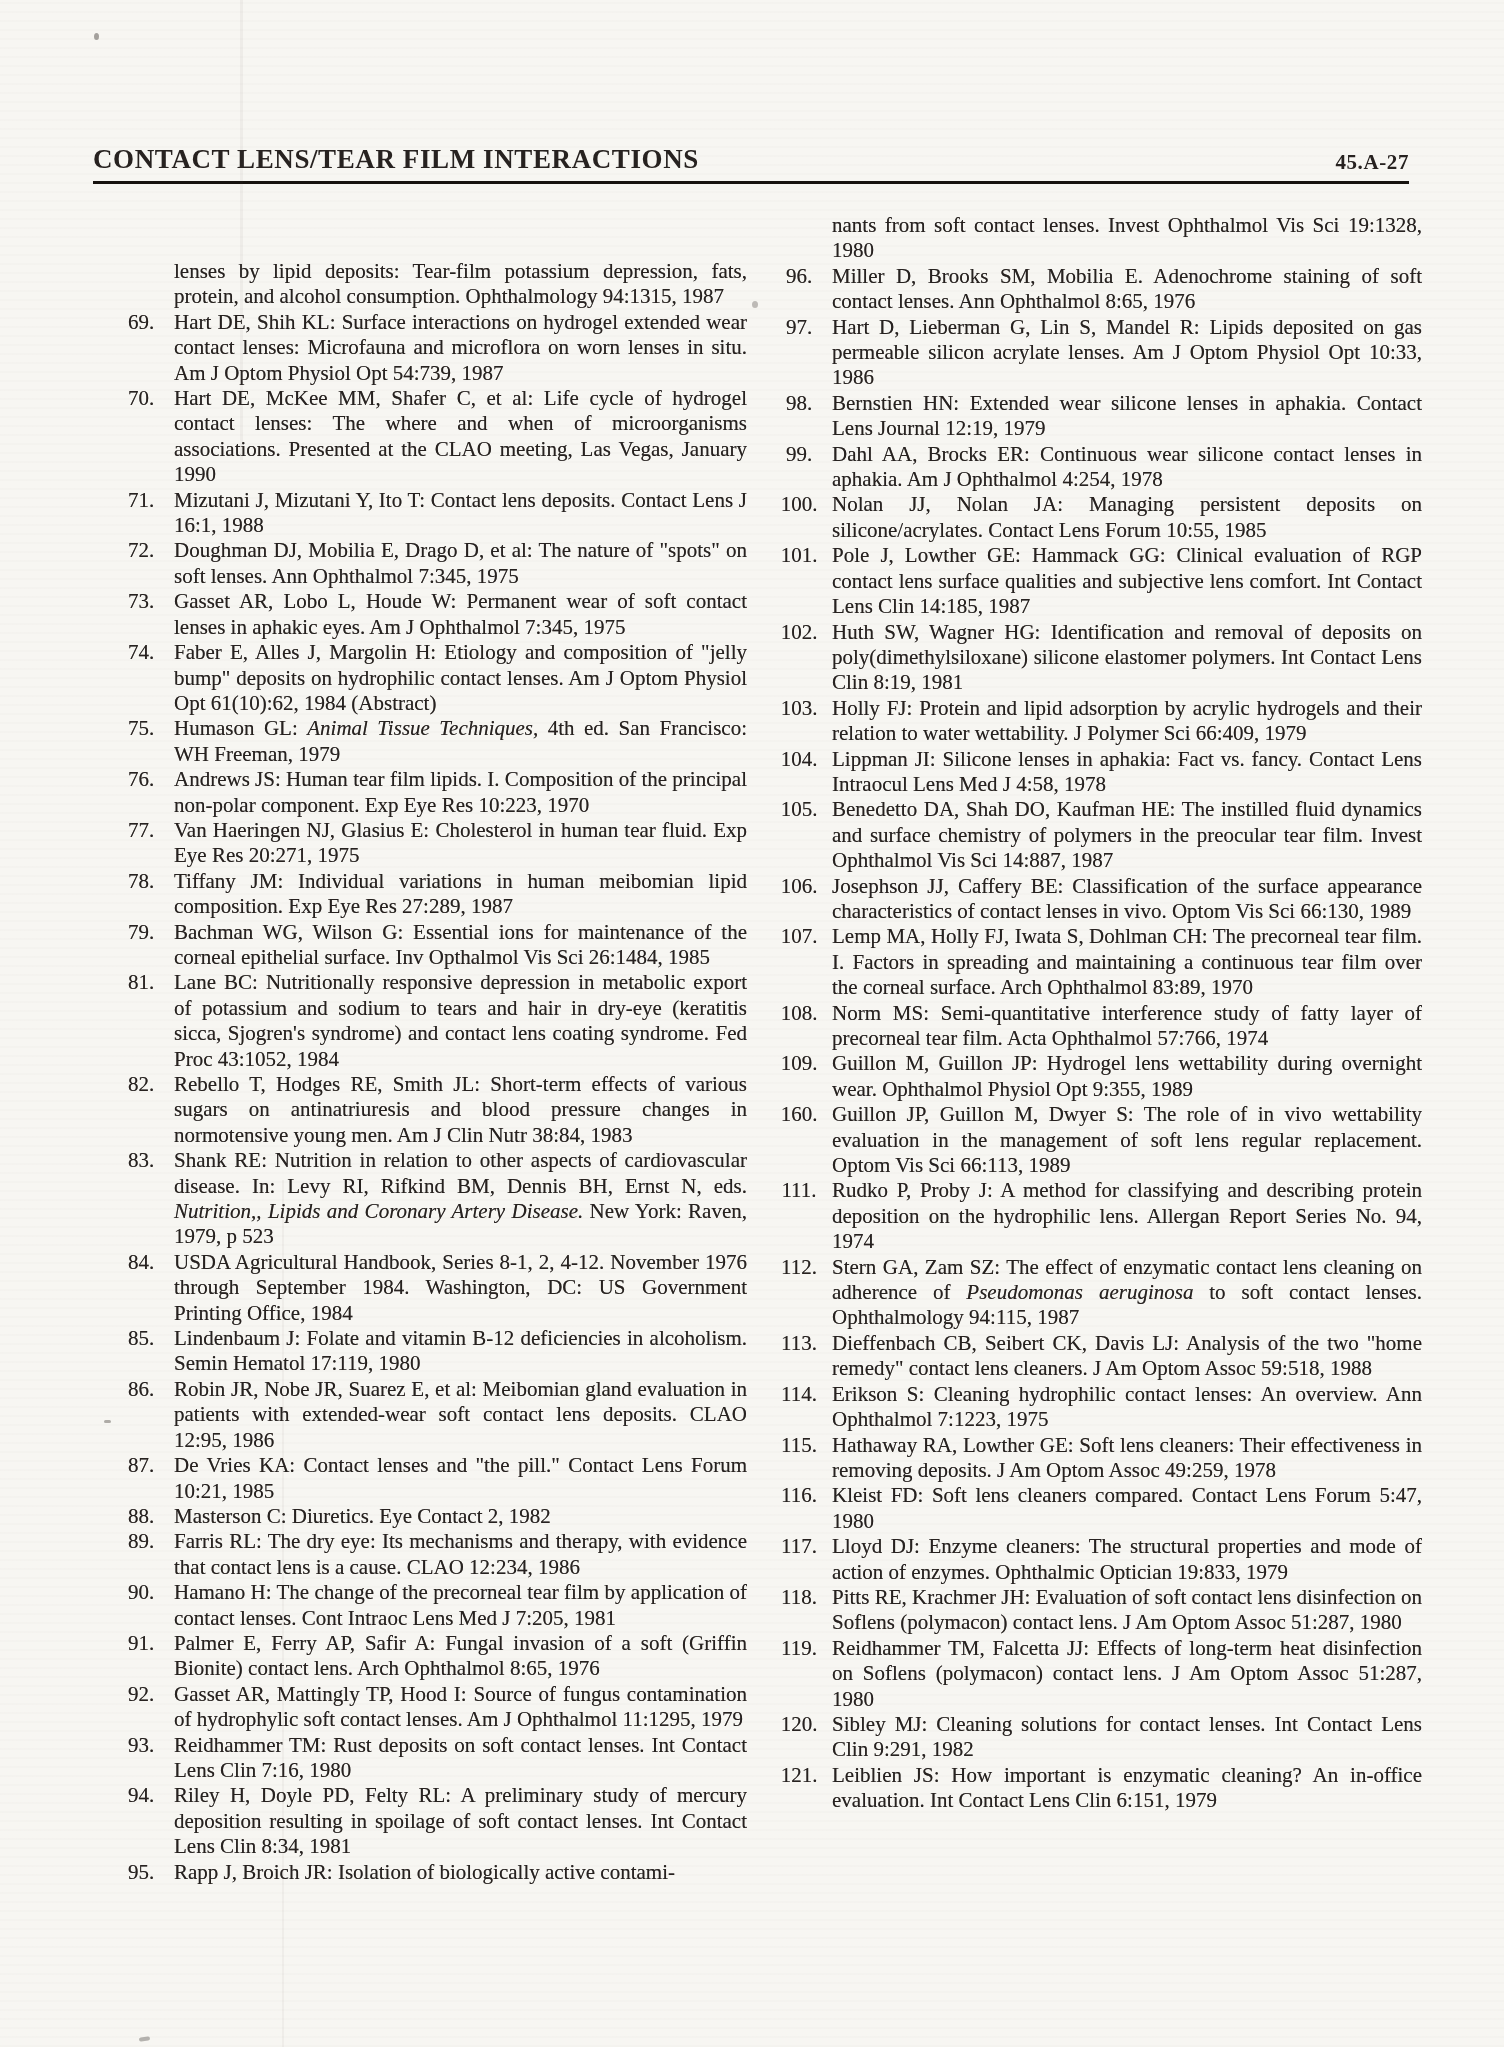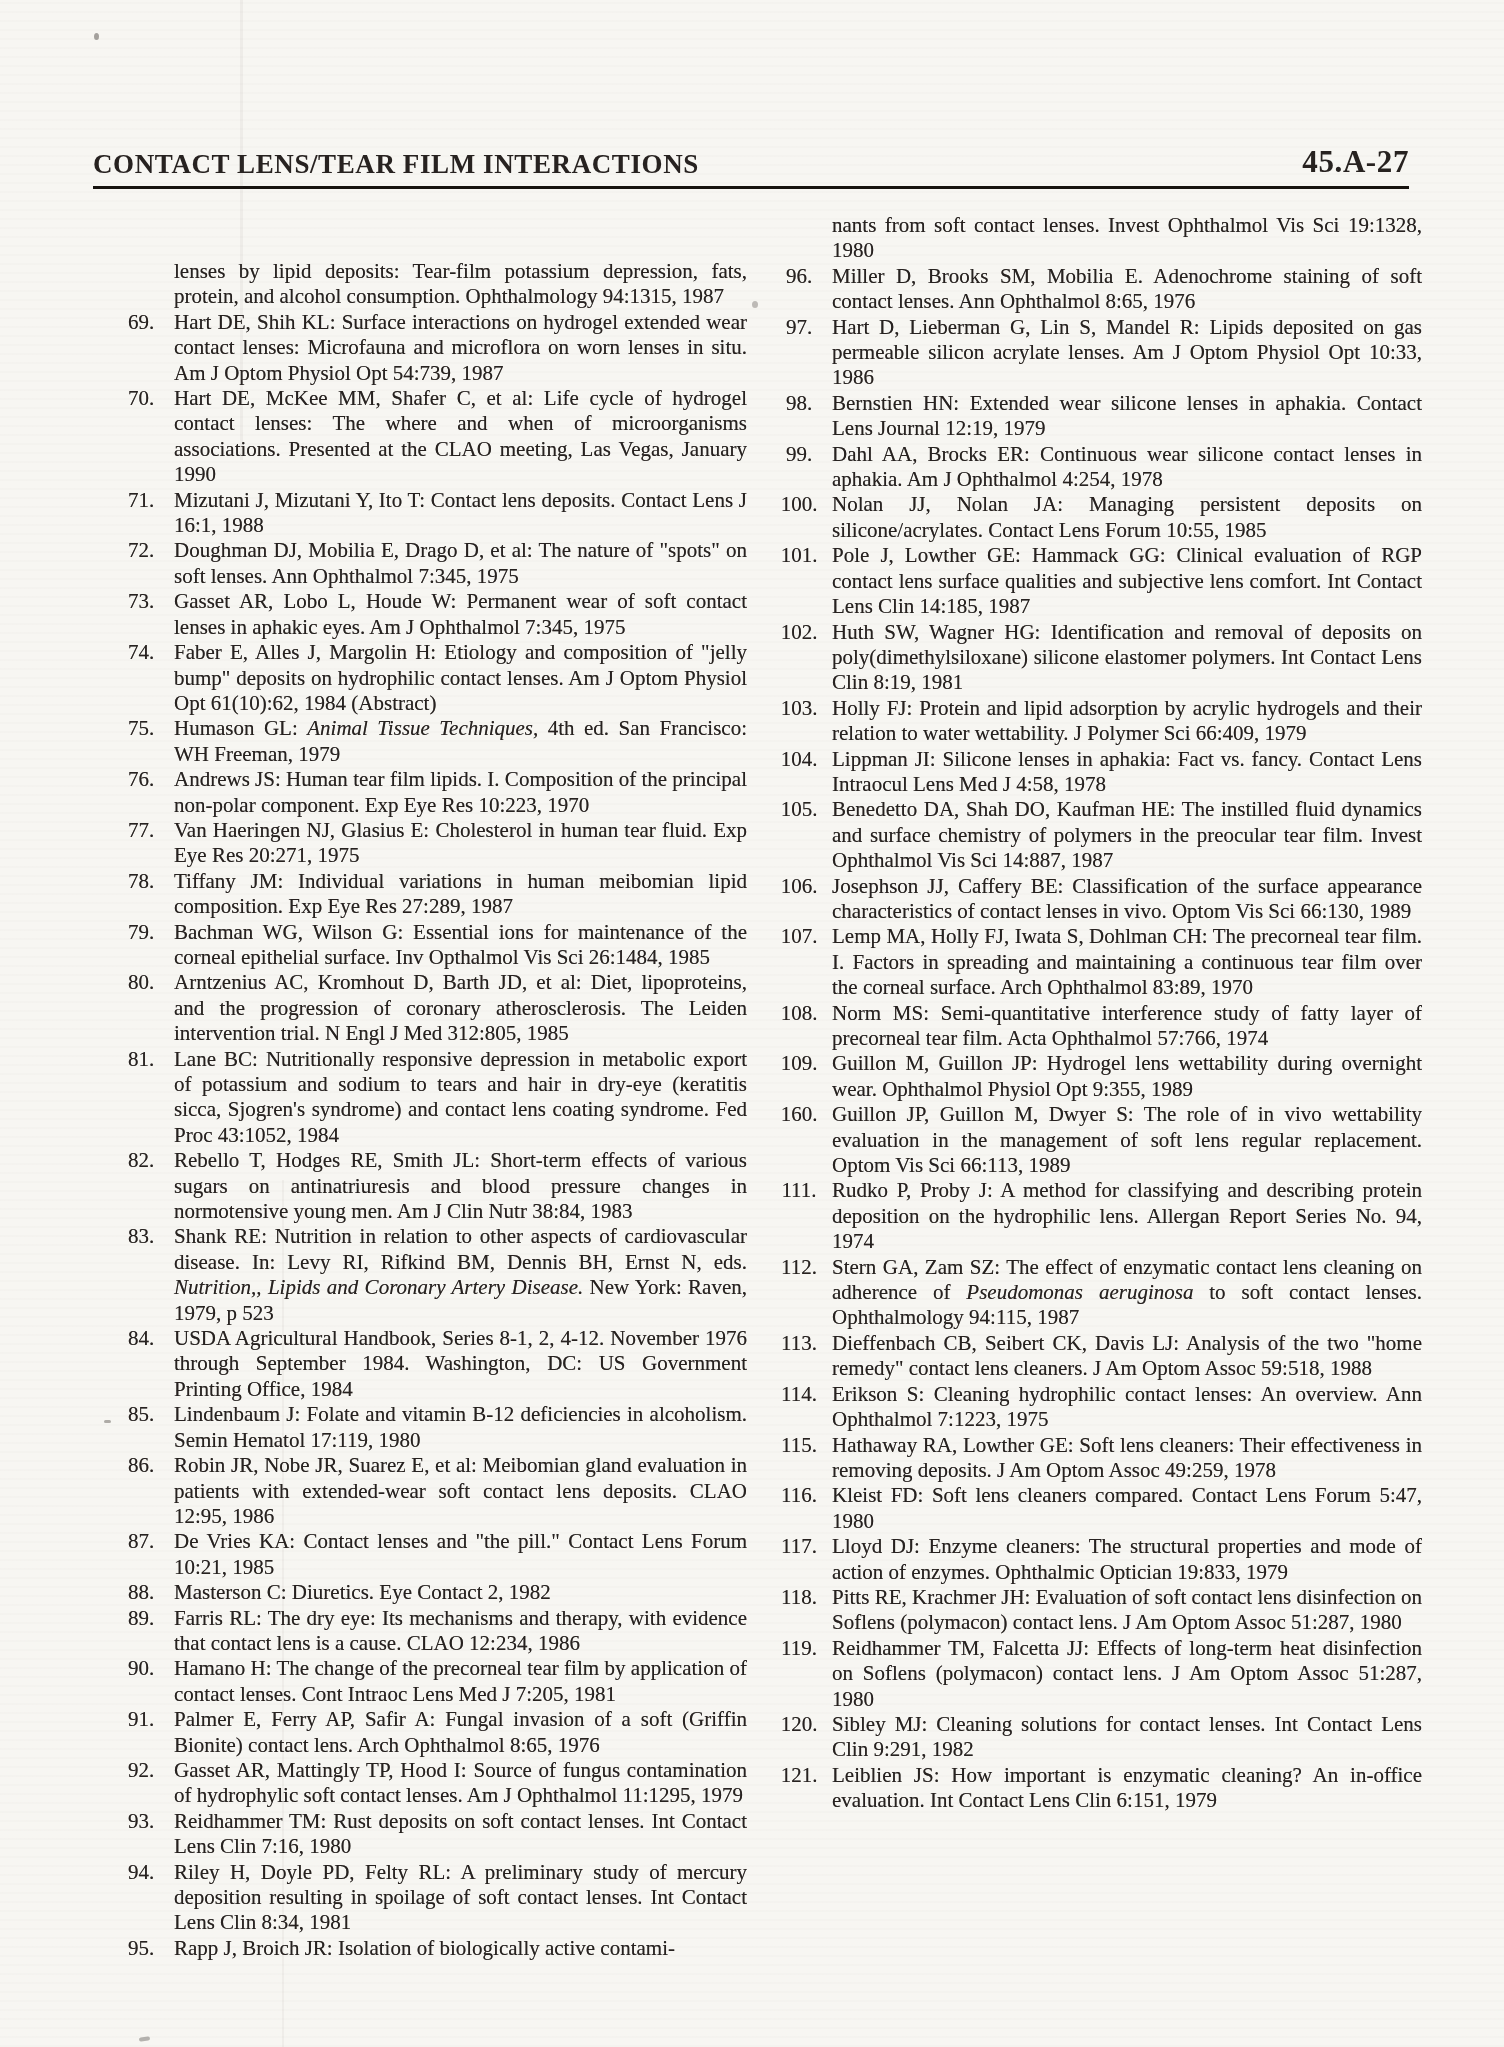--- a/index.html
+++ b/index.html
@@ -26,21 +26,21 @@
     top:144px;left:93px;width:1316px;
     display:flex;justify-content:space-between;align-items:flex-end;
     border-bottom:3px solid #17130f;
     padding-bottom:6px;
   }
   .page-title{
     font-size:27px;font-weight:bold;letter-spacing:0.6px;
     white-space:nowrap;
   }
   .page-number{
-    font-size:31px;font-weight:bold;letter-spacing:0.6px;
+    font-size:21px;font-weight:bold;letter-spacing:0.6px;
     white-space:nowrap;
   }
   .columns{
     position:absolute;
     top:213px;left:118px;
     display:flex;gap:29px;
   }
   .col{display:block;}
   .col-left{width:629px;margin-top:46px;}
   .col-right{width:646px;}
@@ -126,24 +126,20 @@
       </div>
       <div class="ref">
         <span class="num">78.</span>
         <span class="txt"><span>Tiffany JM: Individual variations in human meibomian lipid composition. Exp Eye Res 27:289, 1987</span></span>
       </div>
       <div class="ref">
         <span class="num">79.</span>
         <span class="txt"><span>Bachman WG, Wilson G: Essential ions for maintenance of the corneal epithelial surface. Inv Opthalmol Vis Sci 26:1484, 1985</span></span>
       </div>
       <div class="ref">
-        <span class="num">80.</span>
-        <span class="txt"><span>Arntzenius AC, Kromhout D, Barth JD, et al: Diet, lipoproteins, and the progression of coronary atherosclerosis. The Leiden intervention trial. N Engl J Med 312:805, 1985</span></span>
-      </div>
-      <div class="ref">
         <span class="num">81.</span>
         <span class="txt"><span>Lane BC: Nutritionally responsive depression in metabolic export of potassium and sodium to tears and hair in dry-eye (keratitis sicca, Sjogren's syndrome) and contact lens coating syndrome. Fed Proc 43:1052, 1984</span></span>
       </div>
       <div class="ref">
         <span class="num">82.</span>
         <span class="txt"><span>Rebello T, Hodges RE, Smith JL: Short-term effects of various sugars on antinatriuresis and blood pressure changes in normotensive young men. Am J Clin Nutr 38:84, 1983</span></span>
       </div>
       <div class="ref">
         <span class="num">83.</span>
         <span class="txt"><span>Shank RE: Nutrition in relation to other aspects of cardiovascular disease. In: Levy RI, Rifkind BM, Dennis BH, Ernst N, eds. </span><em>Nutrition,, Lipids and Coronary Artery Disease.</em><span> New York: Raven, 1979, p 523</span></span>

